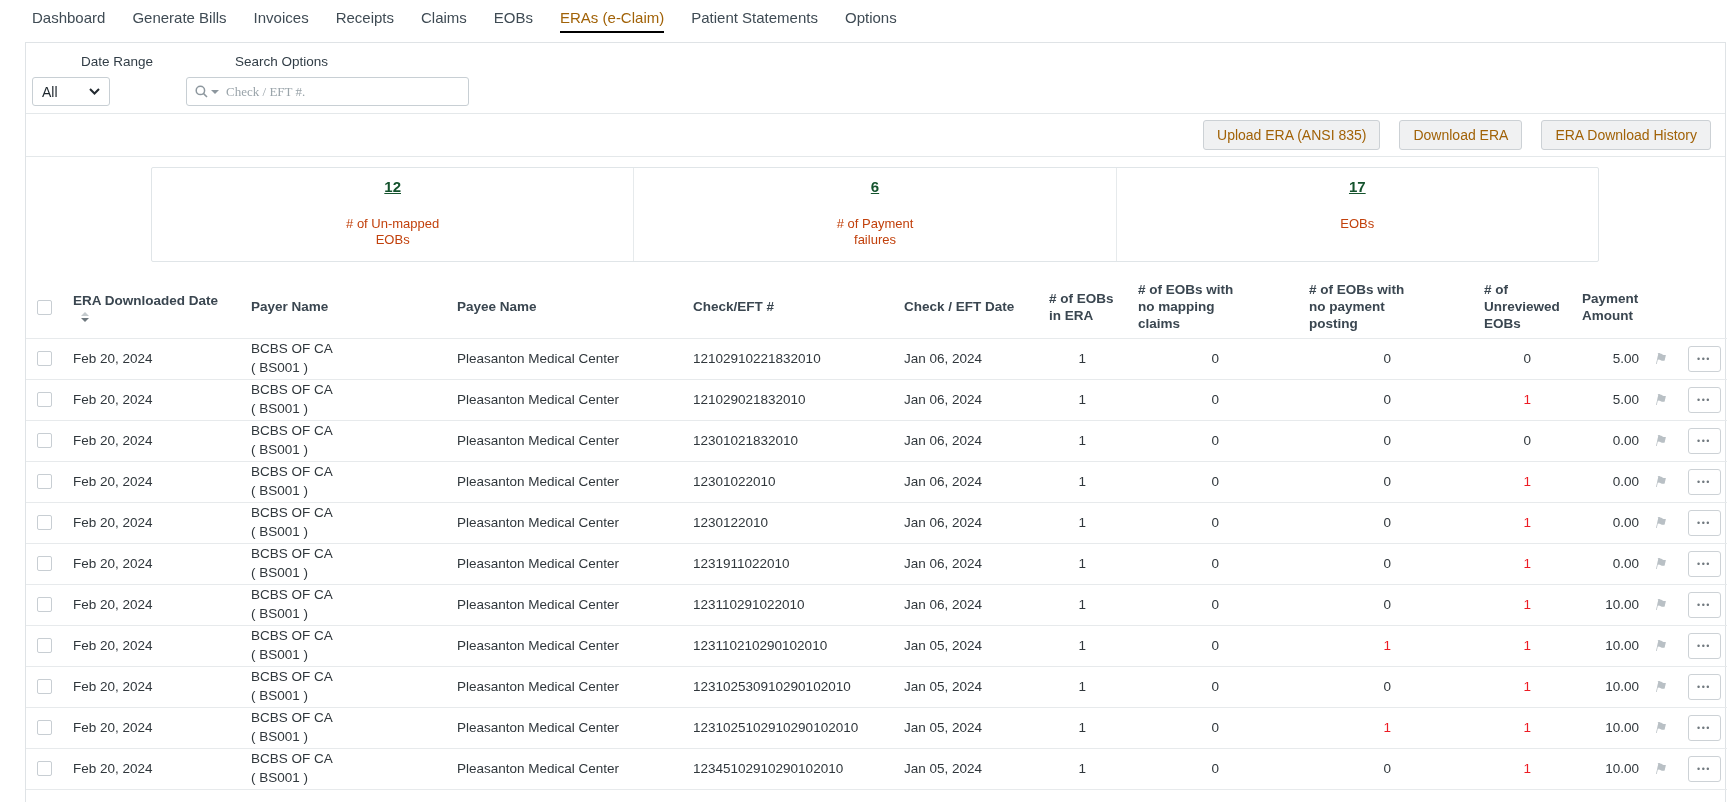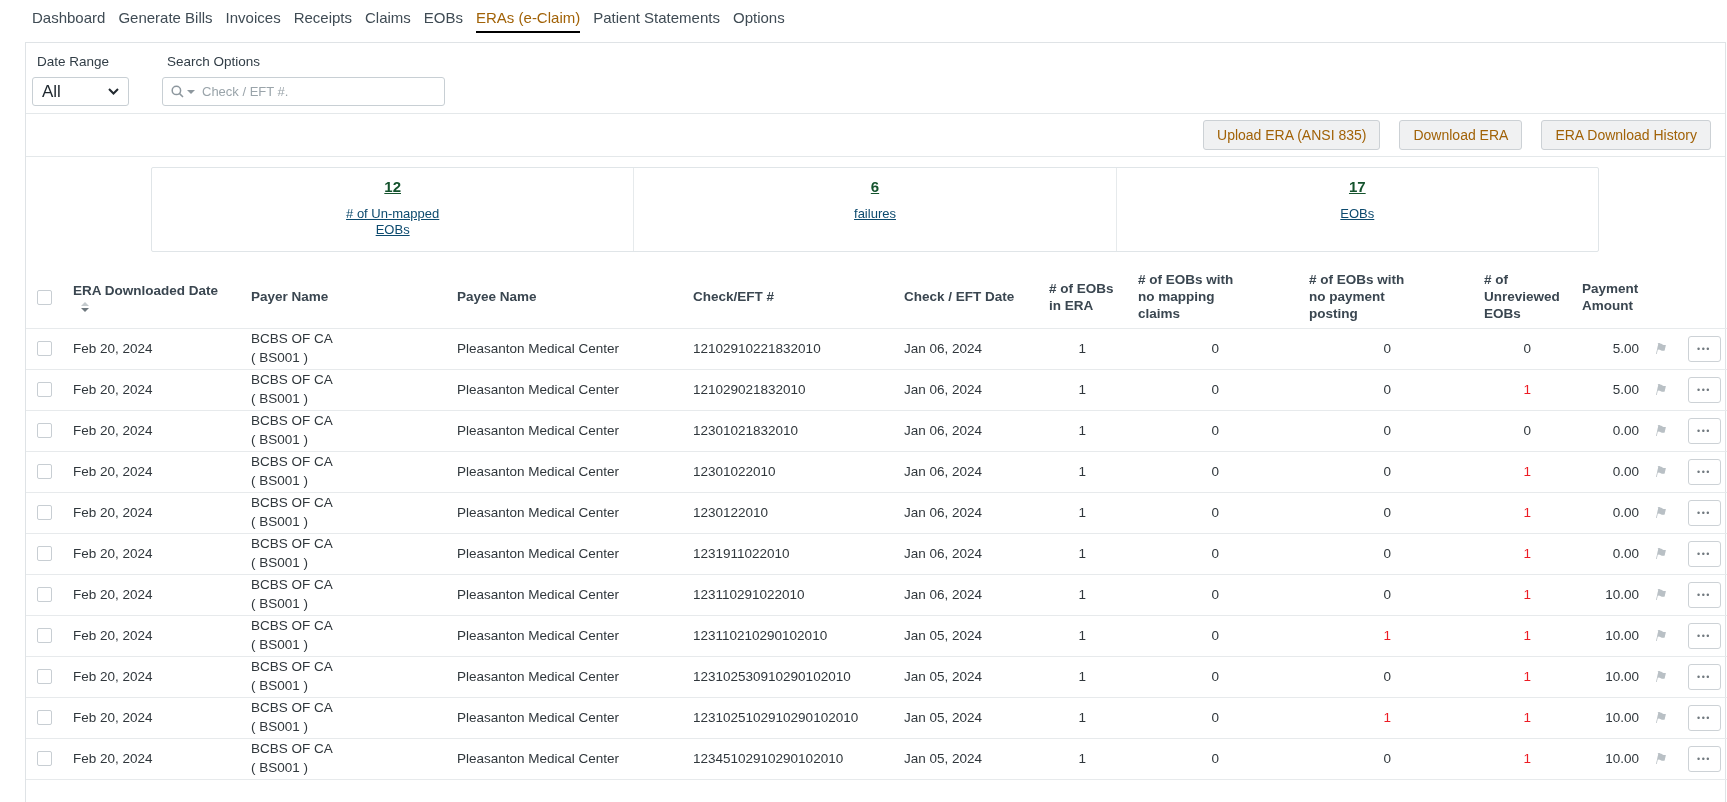--- a/index.html
+++ b/index.html
@@ -1,62 +1,62 @@
 <!DOCTYPE html>
 <html><head>
 <meta charset="utf-8">
 <title>ERAs (e-Claim)</title>
 <style>
   * { box-sizing: border-box; margin: 0; padding: 0; }
   html, body { width: 1727px; height: 802px; overflow: hidden; background: #fff;
     font-family: "Liberation Sans", "DejaVu Sans", sans-serif; color: #30373c; }
 
   
-  .topnav { height: 42px; display: flex; align-items: flex-start; gap: 13px;
+  .topnav { height: 42px; display: flex; align-items: flex-start; gap: 27px;
     padding: 9px 0 0 32px; font-size: 15px; color: #3f4b54; }
   .tab { cursor: pointer; padding-bottom: 5px; white-space: nowrap; }
   .tab.active { font-weight: 400; color: #a16207; border-bottom: 2px solid #000000; }
 
   
   .container { margin-left: 25px; width: 1701px; height: 760px;
     border: 1px solid #dfe3e6; border-bottom: none; }
 
   
   .filter-row { height: 70px; display: flex; padding: 11px 0 0 6px; }
   .fgroup { display: flex; flex-direction: column; }
-  .flabel { font-size: 13.5px; color: #313d46; margin-bottom: 8px; padding-left: 5px; }
-  .select-box { width: 97px; height: 29px; border: 1px solid #c8cfd4; border-radius: 3px;
+  .flabel { font-size: 13.5px; color: #313d46; margin-bottom: 8px; padding-left: 5px; margin-left: 44px; }
+  .select-box { width: 78px; height: 29px; border: 1px solid #c8cfd4; border-radius: 3px;
     background: #fff; display: flex; align-items: center; justify-content: space-between;
-    padding: 0 9px; font-size: 17px; color: #1d262d; cursor: pointer; }
+    padding: 0 9px; font-size: 14px; color: #1d262d; cursor: pointer; }
   .g1 { margin-right: 33px; }
   .g2 { margin-right: 17px; }
   .search-box { width: 283px; height: 29px; border: 1px solid #c8cfd4; border-radius: 3px;
     background: #fff; display: flex; align-items: center; padding: 0 8px; }
   .search-box svg { flex: 0 0 auto; }
   .search-box input { border: none; outline: none; flex: 1; font-size: 13px;
-    font-family: Liberation Sans, sans-serif; color: #30373c; margin-left: 7px; min-width: 0; }
+    font-family: Liberation Serif, serif; color: #30373c; margin-left: 7px; min-width: 0; }
   .search-box input::placeholder { color: #9aa4aa; }
   .mini-caret { width: 0; height: 0; border-left: 4px solid transparent;
     border-right: 4px solid transparent; border-top: 4px solid #8d979e; margin-left: 3px; }
 
   
   .actions { height: 43px; border-top: 1px solid #e4e8ea; display: flex;
     justify-content: flex-end; align-items: center; gap: 19px; padding-right: 14px; }
   .btn { font-family: inherit; font-size: 14px; color: #a16207; background: #f0f1f2;
     border: 1px solid #ccd1d5; border-radius: 3px; padding: 6px 13px; cursor: pointer;
     white-space: nowrap; }
 
   
   .stats-wrap { border-top: 1px solid #e4e8ea; padding: 10px 0 14px 125px; }
   .stats { width: 1448px; border: 1px solid #e0e5e8; border-radius: 2px; display: flex; }
   .stat { flex: 1; text-align: center; padding: 10px 0 13px; }
   .stat + .stat { border-left: 1px solid #e6eaec; }
   .stat-value { display: inline-block; font-size: 15px; font-weight: 700; color: #14532d;
     text-decoration: underline; cursor: pointer; }
-  .stat-label { margin-top: 10px; font-size: 13px; line-height: 16px; color: #0c4a6e; text-decoration: underline; }
+  .stat-label { margin-top: 20px; font-size: 13px; line-height: 16px; color: #c2410c; }
 
   
   table { width: 1701px; border-collapse: collapse; table-layout: fixed; }
   thead th { height: 62px; vertical-align: middle; text-align: left;
     font-size: 13.5px; font-weight: 700; color: #3a4650; line-height: 17px;
     border-bottom: 1px solid #e7eaec; }
   tbody td { height: 41px; vertical-align: middle; font-size: 13.5px; color: #30373c;
     border-bottom: 1px solid #e7eaec; }
   .col-cb { width: 45px; } .col-eradate { width: 170px; } .col-payer { width: 210px; }
   .col-payee { width: 235px; } .col-check { width: 212px; } .col-cdate { width: 140px; }
@@ -150,20 +150,21 @@
       <div class="stat">
         <span class="stat-value">12</span>
         <div class="stat-label">
           <div># of Un-mapped</div>
             <div>EOBs</div>
         </div>
       </div>
       <div class="stat">
         <span class="stat-value">6</span>
         <div class="stat-label">
+          <div># of Payment</div>
             <div>failures</div>
         </div>
       </div>
       <div class="stat">
         <span class="stat-value">17</span>
         <div class="stat-label">
             <div>EOBs</div>
         </div>
       </div>
     </div>

